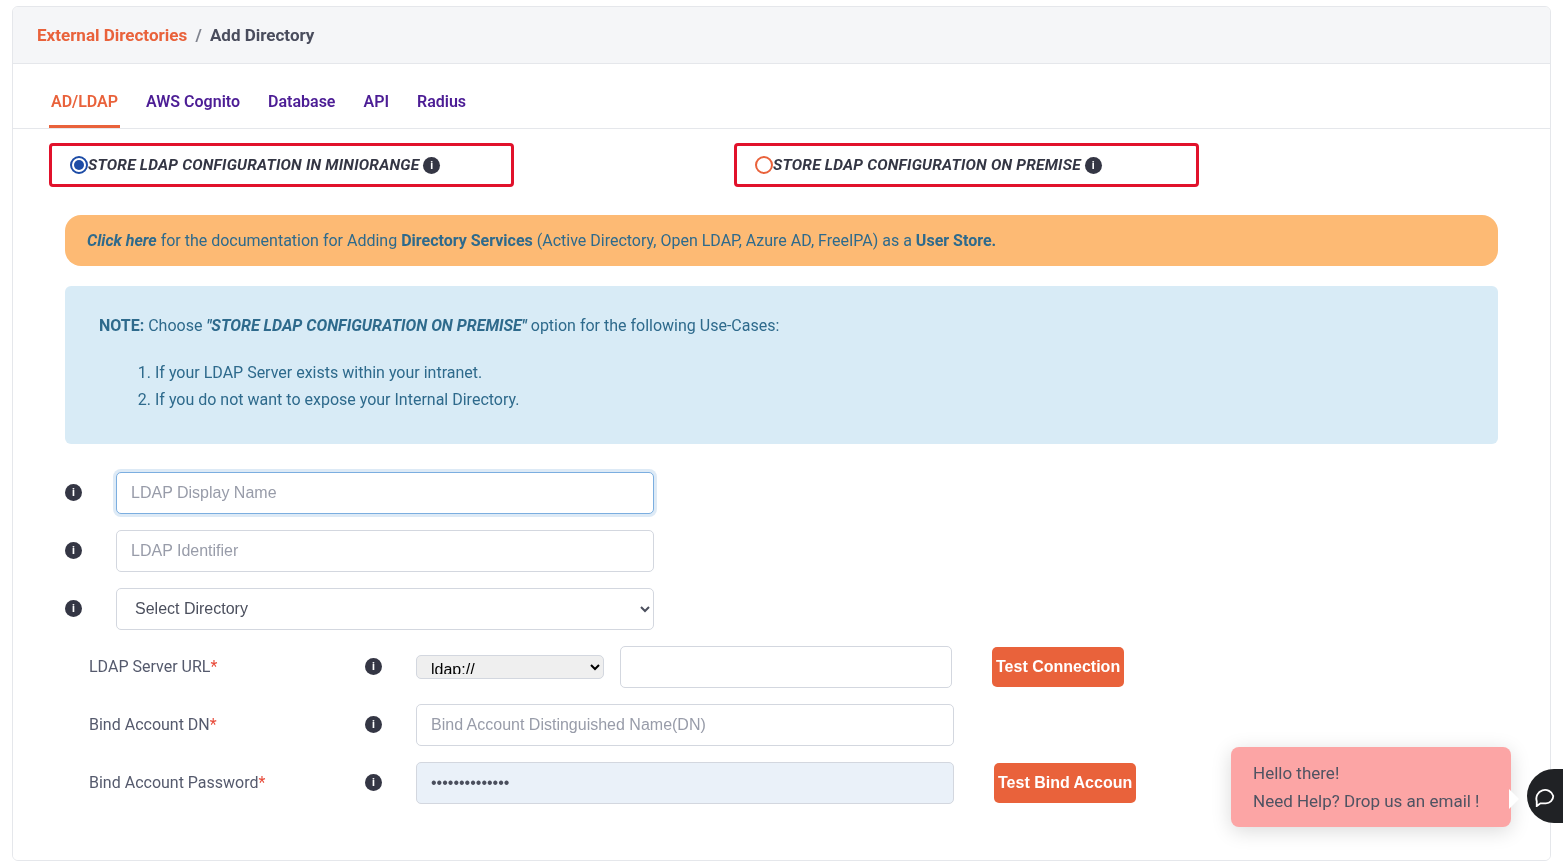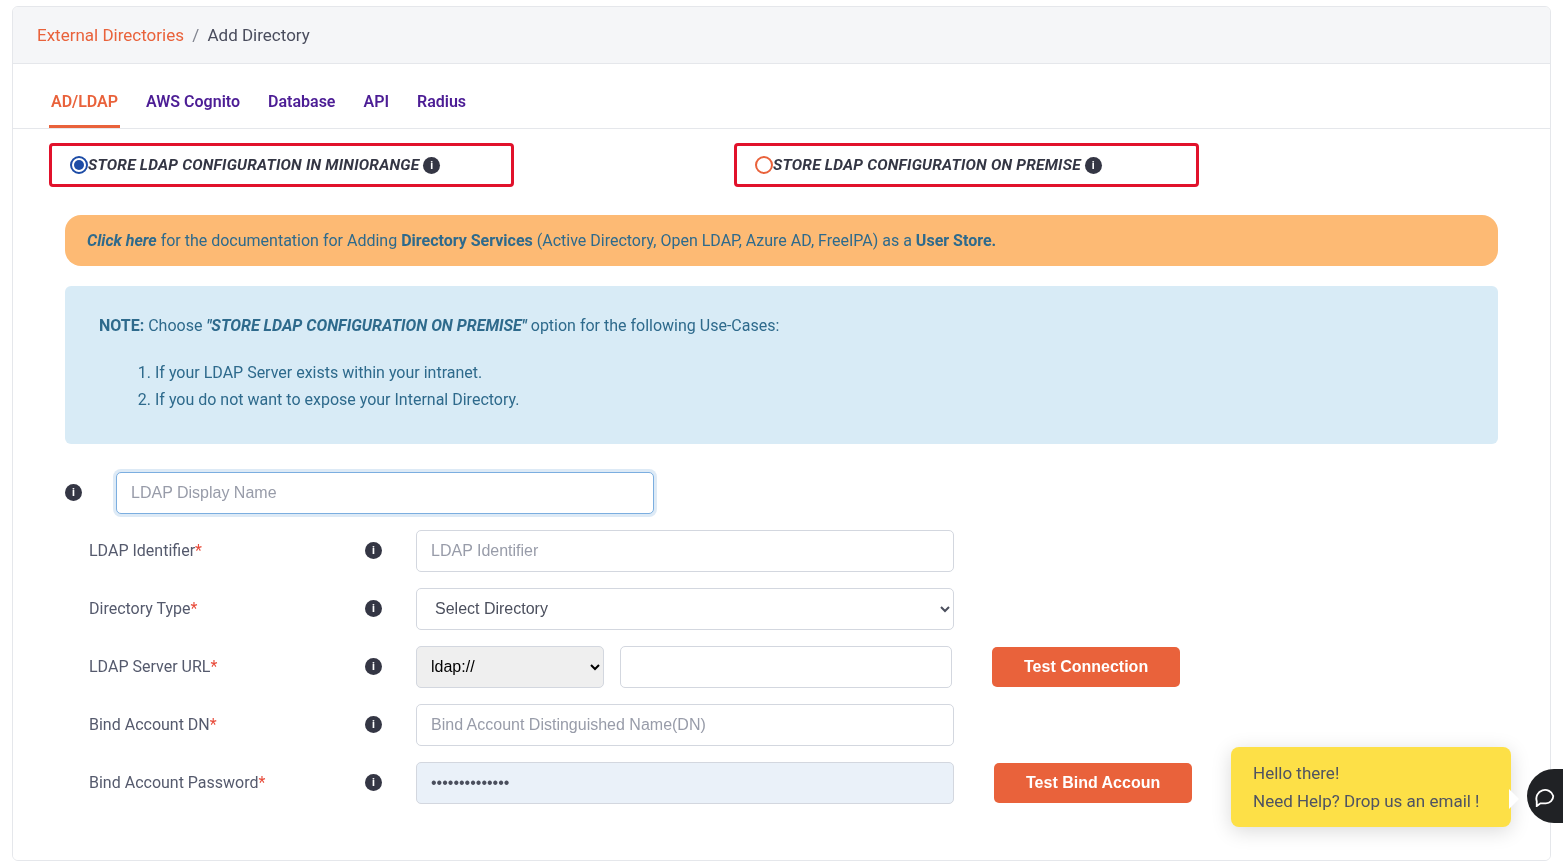--- a/index.html
+++ b/index.html
@@ -8,21 +8,21 @@
     background: #fff;
     color: #5f6275;
     font-size: 15px;
   }
   .page-wrap { border:1px solid #e5e7eb; margin: 6px 12px; border-radius:6px; overflow:hidden; }
   .breadcrumb-bar {
     background: #f5f6f8;
     padding: 18px 24px;
     border-bottom: 1px solid #e5e7eb;
     font-size: 17px;
-    font-weight:400;
+    font-weight:700;
   }
   .breadcrumb-bar a { color:#e9623b; text-decoration:none; }
   .breadcrumb-bar .sep { color:#80848f; margin:0 4px;}
   .breadcrumb-bar .current { color:#4a4d5d; }
   .content { background:#fff; padding: 0; }
   .tabs {
     display:flex; gap:24px; padding: 0 36px;
     border-bottom:1px solid #e5e7eb;
     margin-top:10px;
   }
@@ -82,30 +82,30 @@
     display:inline-flex; align-items:center; justify-content:center;
     width:17px;height:17px;border-radius:50%;background:#343644;color:#fff;
     font-size:11px; font-weight:700; margin-right:34px;
   }
   .text-input, .select-input {
     width:538px; height:42px; border:1px solid #d3d7df; border-radius:5px;
     padding:0 14px; font-size:16px; color:#4b4f5d; background:#fff;
   }
   .text-input::placeholder { color:#989ca9;}
   .text-input.focus { border:1px solid #7baee0; box-shadow:0 0 0 3px rgba(120,170,220,.25); }
-  .small-select { width:188px; height:42px; border:1px solid #d3d7df; border-radius:5px; padding:4px 10px; font-size:16px;}
+  .small-select { width:188px; height:24px; border:1px solid #d3d7df; border-radius:5px; padding:4px 10px; font-size:16px;}
   .btn-orange {
     background:#e9623b; color:#fff; border:none; border-radius:5px;
-    padding:11px 32px; font-size:16px; font-weight:600; cursor:pointer;
+    padding:11px 4px; font-size:16px; font-weight:600; cursor:pointer;
   }
   .url-gap { width:332px; height:42px; border:1px solid #d3d7df; border-radius:5px; margin-left:16px;}
   .btn-gap { margin-left:40px; }
   .pw-input { background:#eaf1f9; }
   .chat-pop {
-    position:fixed; right:52px; bottom:36px; background:#fde047; border-radius:8px;
+    position:fixed; right:52px; bottom:36px; background:#fca5a5; border-radius:8px;
     box-shadow:0 4px 20px rgba(0,0,0,.15); padding:16px 22px; font-size:17px;
     color:#4f5362; width:280px;
   }
   .chat-pop .tail {
     position:absolute; right:-8px; bottom:18px; width:0;height:0;
     border-top:10px solid transparent;border-bottom:10px solid transparent;
     border-left:10px solid #fff;
   }
   .chat-bubble-icon {
     position:fixed; right:0; bottom:40px; width:36px;height:54px;
@@ -164,27 +164,25 @@
           <li>If you do not want to expose your Internal Directory.</li>
         </ol>
       </div>
 
       <div class="form-row">
         <span class="info-dot">i</span>
         <input class="text-input focus" placeholder="LDAP Display Name" style="">
       </div>
 
       <div class="form-row">
-        <div class="form-label"><span>LDAP Identifier</span><span class="req">*</span></div>
         <span class="info-dot">i</span>
         <input class="text-input" placeholder="LDAP Identifier" style="">
       </div>
 
       <div class="form-row">
-        <div class="form-label"><span>Directory Type</span><span class="req">*</span></div>
         <span class="info-dot">i</span>
         <select class="select-input text-input">
           <option>Select Directory</option>
         </select>
       </div>
 
       <div class="form-row">
         <div class="form-label"><span>LDAP Server URL</span><span class="req">*</span></div>
         <span class="info-dot">i</span>
         <select class="small-select">

